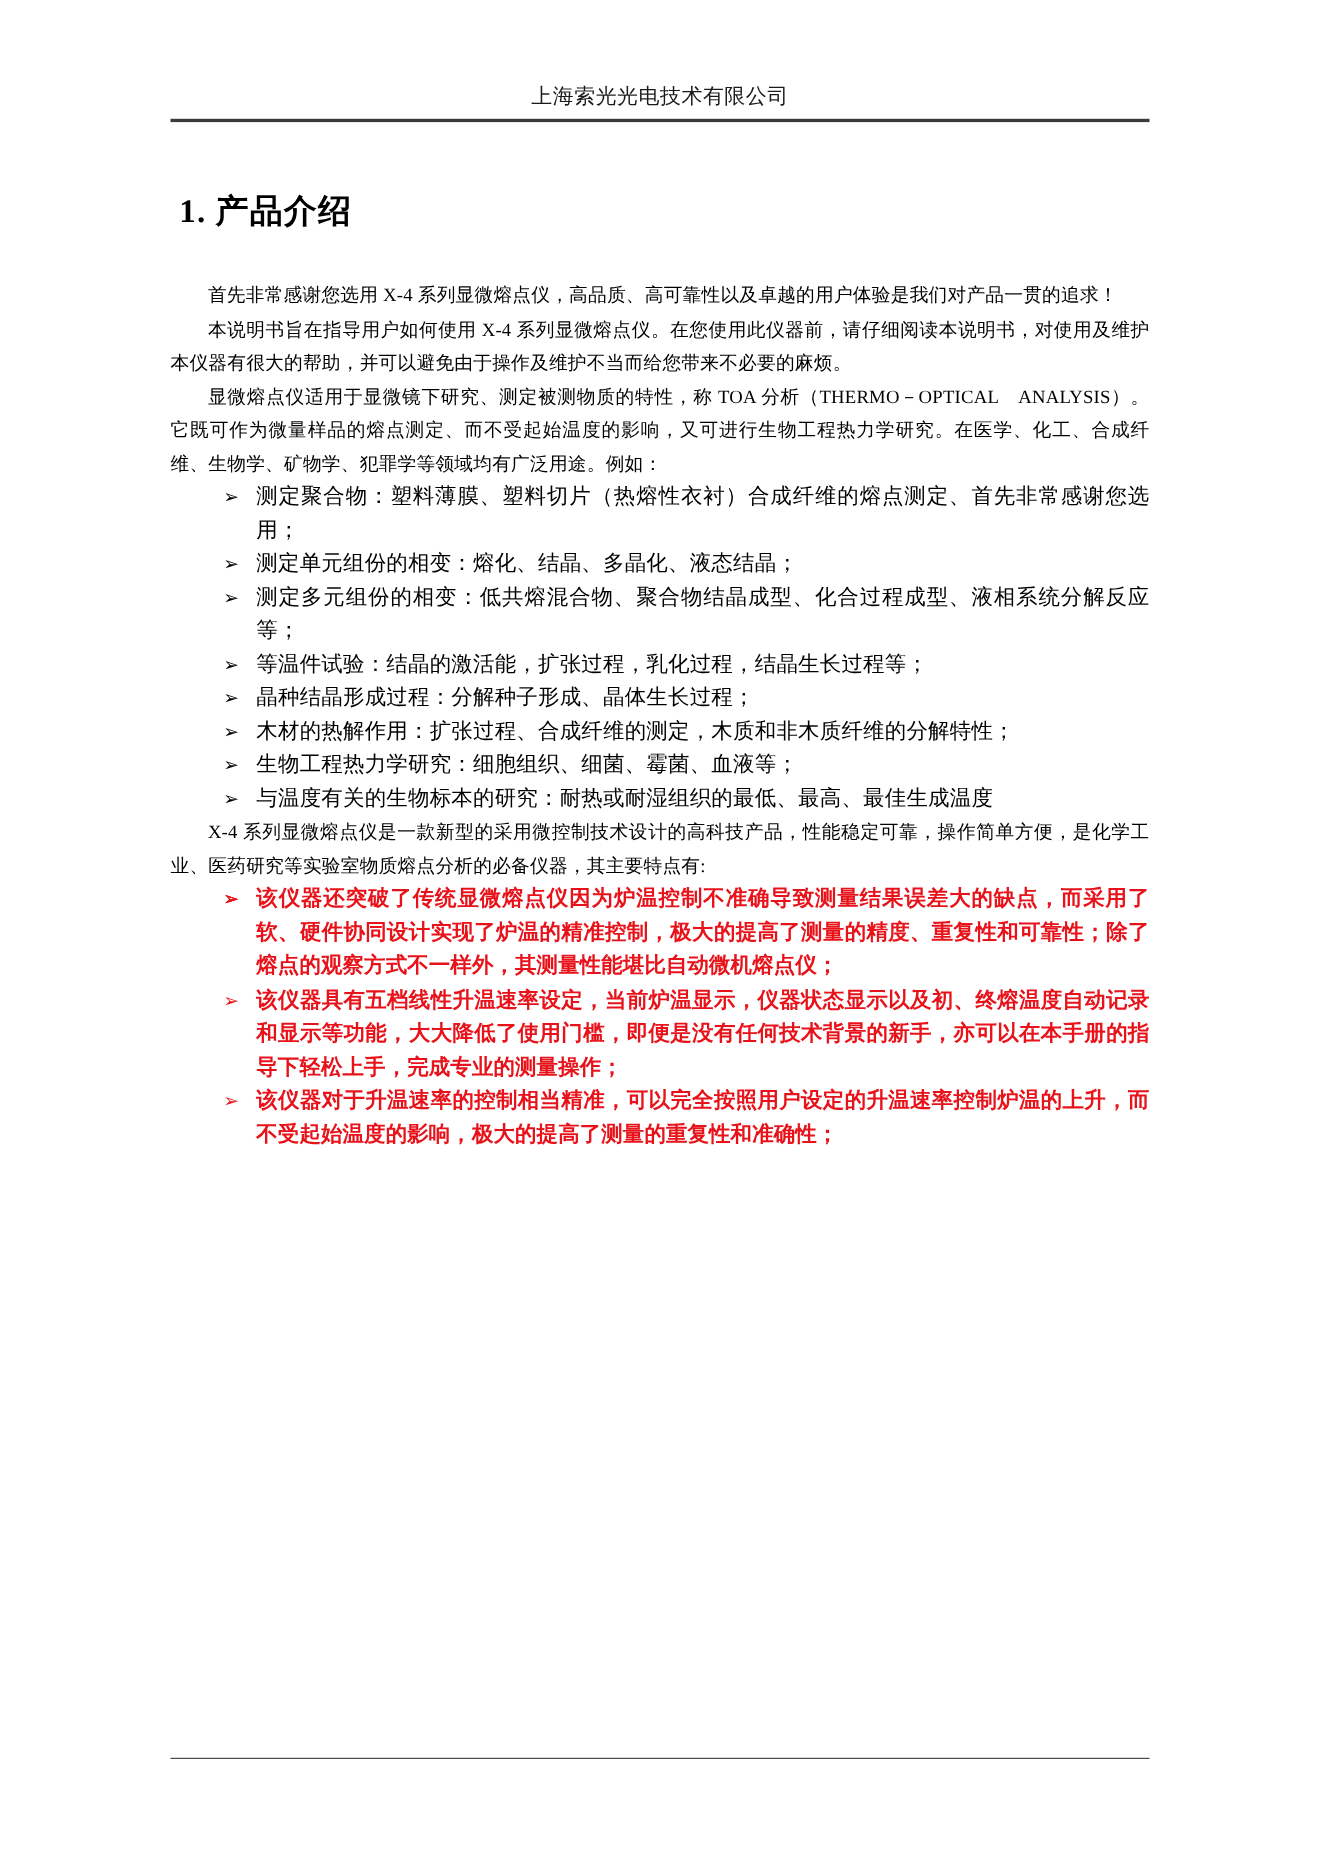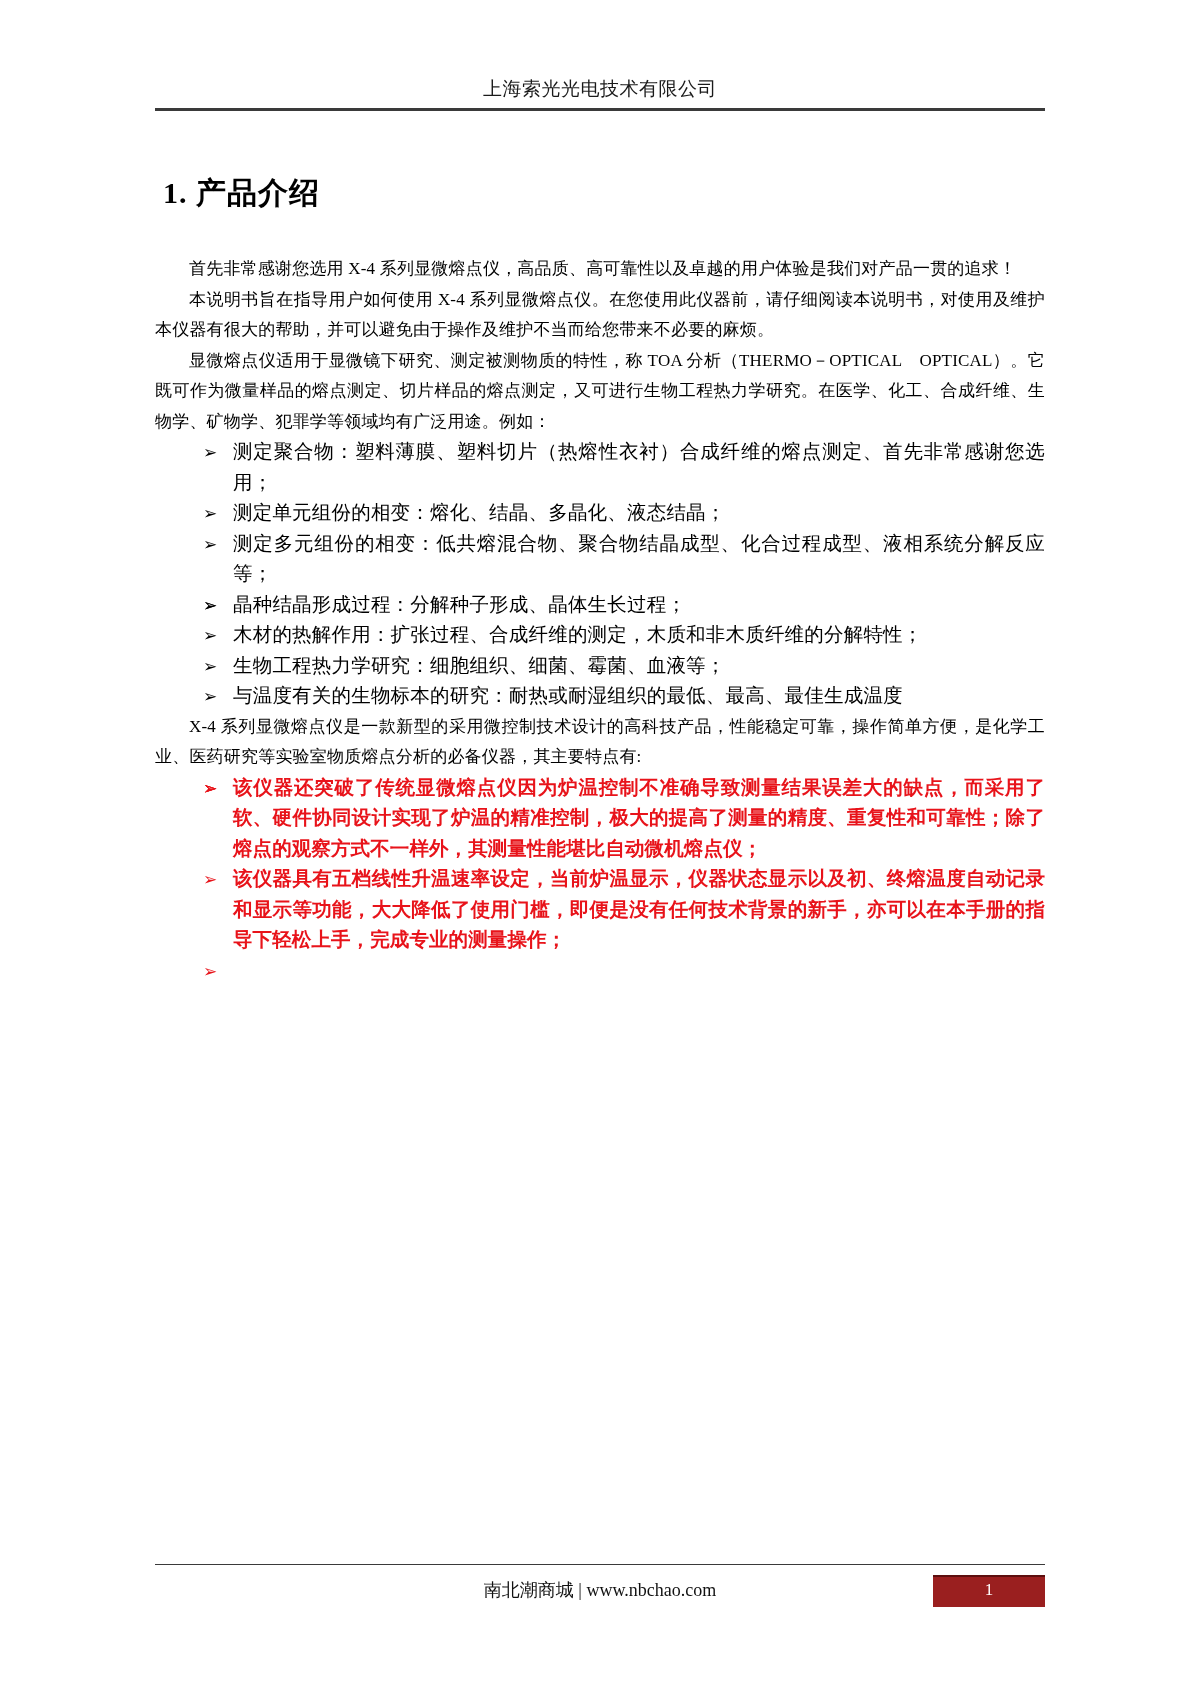--- a/index.html
+++ b/index.html
@@ -161,48 +161,43 @@
     <div class="header-text">上海索光光电技术有限公司</div>
     <div class="header-rule"></div>
   </div>
 
   <div class="content">
 
     <h1 class="section-title">1. 产品介绍</h1>
 
     <p class="para">首先非常感谢您选用 X-4 系列显微熔点仪，高品质、高可靠性以及卓越的用户体验是我们对产品一贯的追求！</p>
     <p class="para">本说明书旨在指导用户如何使用 X-4 系列显微熔点仪。在您使用此仪器前，请仔细阅读本说明书，对使用及维护本仪器有很大的帮助，并可以避免由于操作及维护不当而给您带来不必要的麻烦。</p>
-    <p class="para">显微熔点仪适用于显微镜下研究、测定被测物质的特性，称 TOA 分析（THERMO－OPTICAL　OPTICAL）。它既可作为微量样品的熔点测定、切片样品的熔点测定，又可进行生物工程热力学研究。在医学、化工、合成纤维、生物学、矿物学、犯罪学等领域均有广泛用途。例如：</p>
+    <p class="para">显微熔点仪适用于显微镜下研究、测定被测物质的特性，称 TOA 分析（THERMO－OPTICAL　ANALYSIS）。它既可作为微量样品的熔点测定、而不受起始温度的影响，又可进行生物工程热力学研究。在医学、化工、合成纤维、生物学、矿物学、犯罪学等领域均有广泛用途。例如：</p>
 
     <ul class="bullets">
       <li><span class="marker">➢</span><span>测定聚合物：塑料薄膜、塑料切片（热熔性衣衬）合成纤维的熔点测定、首先非常感谢您选用；</span></li>
       <li><span class="marker">➢</span><span>测定单元组份的相变：熔化、结晶、多晶化、液态结晶；</span></li>
       <li><span class="marker">➢</span><span>测定多元组份的相变：低共熔混合物、聚合物结晶成型、化合过程成型、液相系统分解反应等；</span></li>
-      <li><span class="marker">➢</span></li>
+      <li><span class="marker">➢</span><span>等温件试验：结晶的激活能，扩张过程，乳化过程，结晶生长过程等；</span></li>
       <li><span class="marker">➢</span><span>晶种结晶形成过程：分解种子形成、晶体生长过程；</span></li>
       <li><span class="marker">➢</span><span>木材的热解作用：扩张过程、合成纤维的测定，木质和非木质纤维的分解特性；</span></li>
       <li><span class="marker">➢</span><span>生物工程热力学研究：细胞组织、细菌、霉菌、血液等；</span></li>
       <li><span class="marker">➢</span><span>与温度有关的生物标本的研究：耐热或耐湿组织的最低、最高、最佳生成温度</span></li>
     </ul>
 
     <p class="para">X-4 系列显微熔点仪是一款新型的采用微控制技术设计的高科技产品，性能稳定可靠，操作简单方便，是化学工业、医药研究等实验室物质熔点分析的必备仪器，其主要特点有:</p>
 
     <ul class="bullets red">
       <li><span class="marker">➢</span></li>
       <li><span class="marker">➢</span></li>
       <li><span class="marker">➢</span></li>
       <li><span class="marker">➢</span><span>该仪器还突破了传统显微熔点仪因为炉温控制不准确导致测量结果误差大的缺点，而采用了软、硬件协同设计实现了炉温的精准控制，极大的提高了测量的精度、重复性和可靠性；除了熔点的观察方式不一样外，其测量性能堪比自动微机熔点仪；</span></li>
       <li><span class="marker">➢</span><span>该仪器具有五档线性升温速率设定，当前炉温显示，仪器状态显示以及初、终熔温度自动记录和显示等功能，大大降低了使用门槛，即便是没有任何技术背景的新手，亦可以在本手册的指导下轻松上手，完成专业的测量操作；</span></li>
-      <li><span class="marker">➢</span></li>
+      <li><span class="marker">➢</span><span>该仪器对于升温速率的控制相当精准，可以完全按照用户设定的升温速率控制炉温的上升，而不受起始温度的影响，极大的提高了测量的重复性和准确性；</span></li>
     </ul>
 
   </div>
 
   <div class="footer">
     <div class="footer-rule"></div>
-    <div class="footer-row">
-      <div class="footer-text">南北潮商城 | www.nbchao.com</div>
-      <div class="page-number-box"></div>
-      <div class="page-number">1</div>
-    </div>
   </div>
 
 </div>
 
 </body></html>

